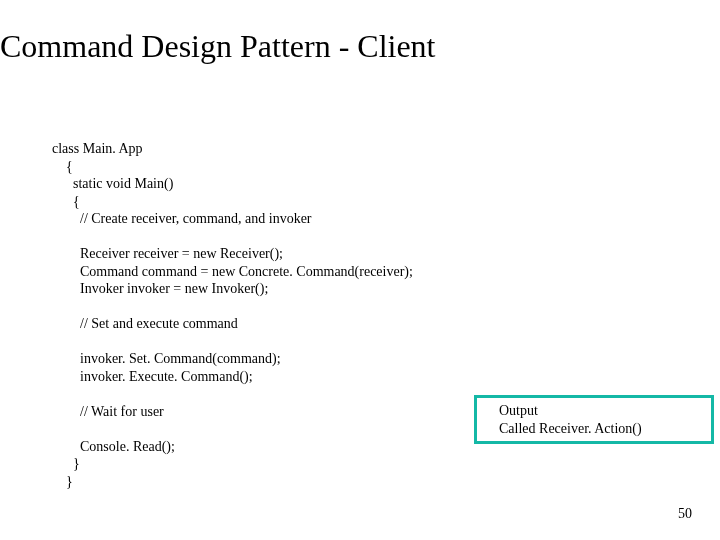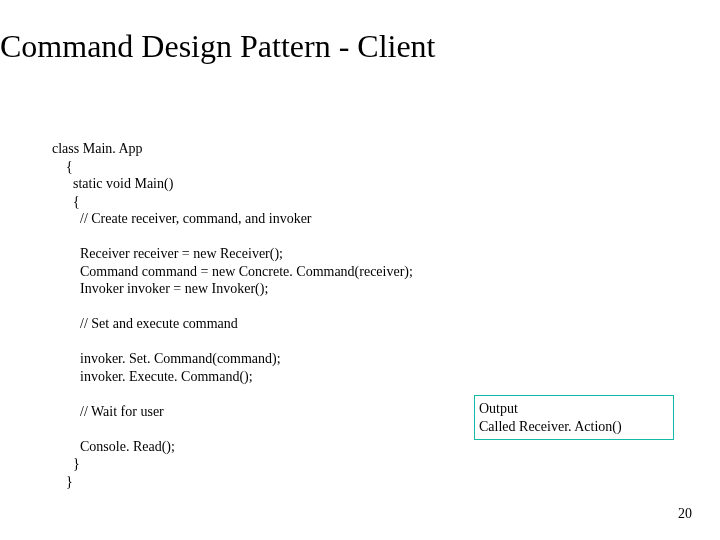--- a/index.html
+++ b/index.html
@@ -28,22 +28,22 @@
     left: 52px;
     font-size: 14px;
     line-height: 1.25;
     white-space: pre;
   }
   .output-box {
     position: absolute;
     top: 395px;
     left: 474px;
     width: 190px;
-    border: 1px solid #14b8a6;
-    padding: 4px 4px;
+    border: 3px solid #14b8a6;
+    padding: 4px 22px;
     font-size: 14px;
     line-height: 1.25;
     white-space: pre;
   }
   .page-number {
     position: absolute;
     bottom: 18px;
     right: 28px;
     font-size: 14px;
   }
@@ -70,13 +70,13 @@
 
         // Wait for user
 
         Console. Read();
       }
     }</div>
 
 <div class="output-box">Output
 Called Receiver. Action()</div>
 
-<div class="page-number">20</div>
+<div class="page-number">50</div>
 
 </body></html>

